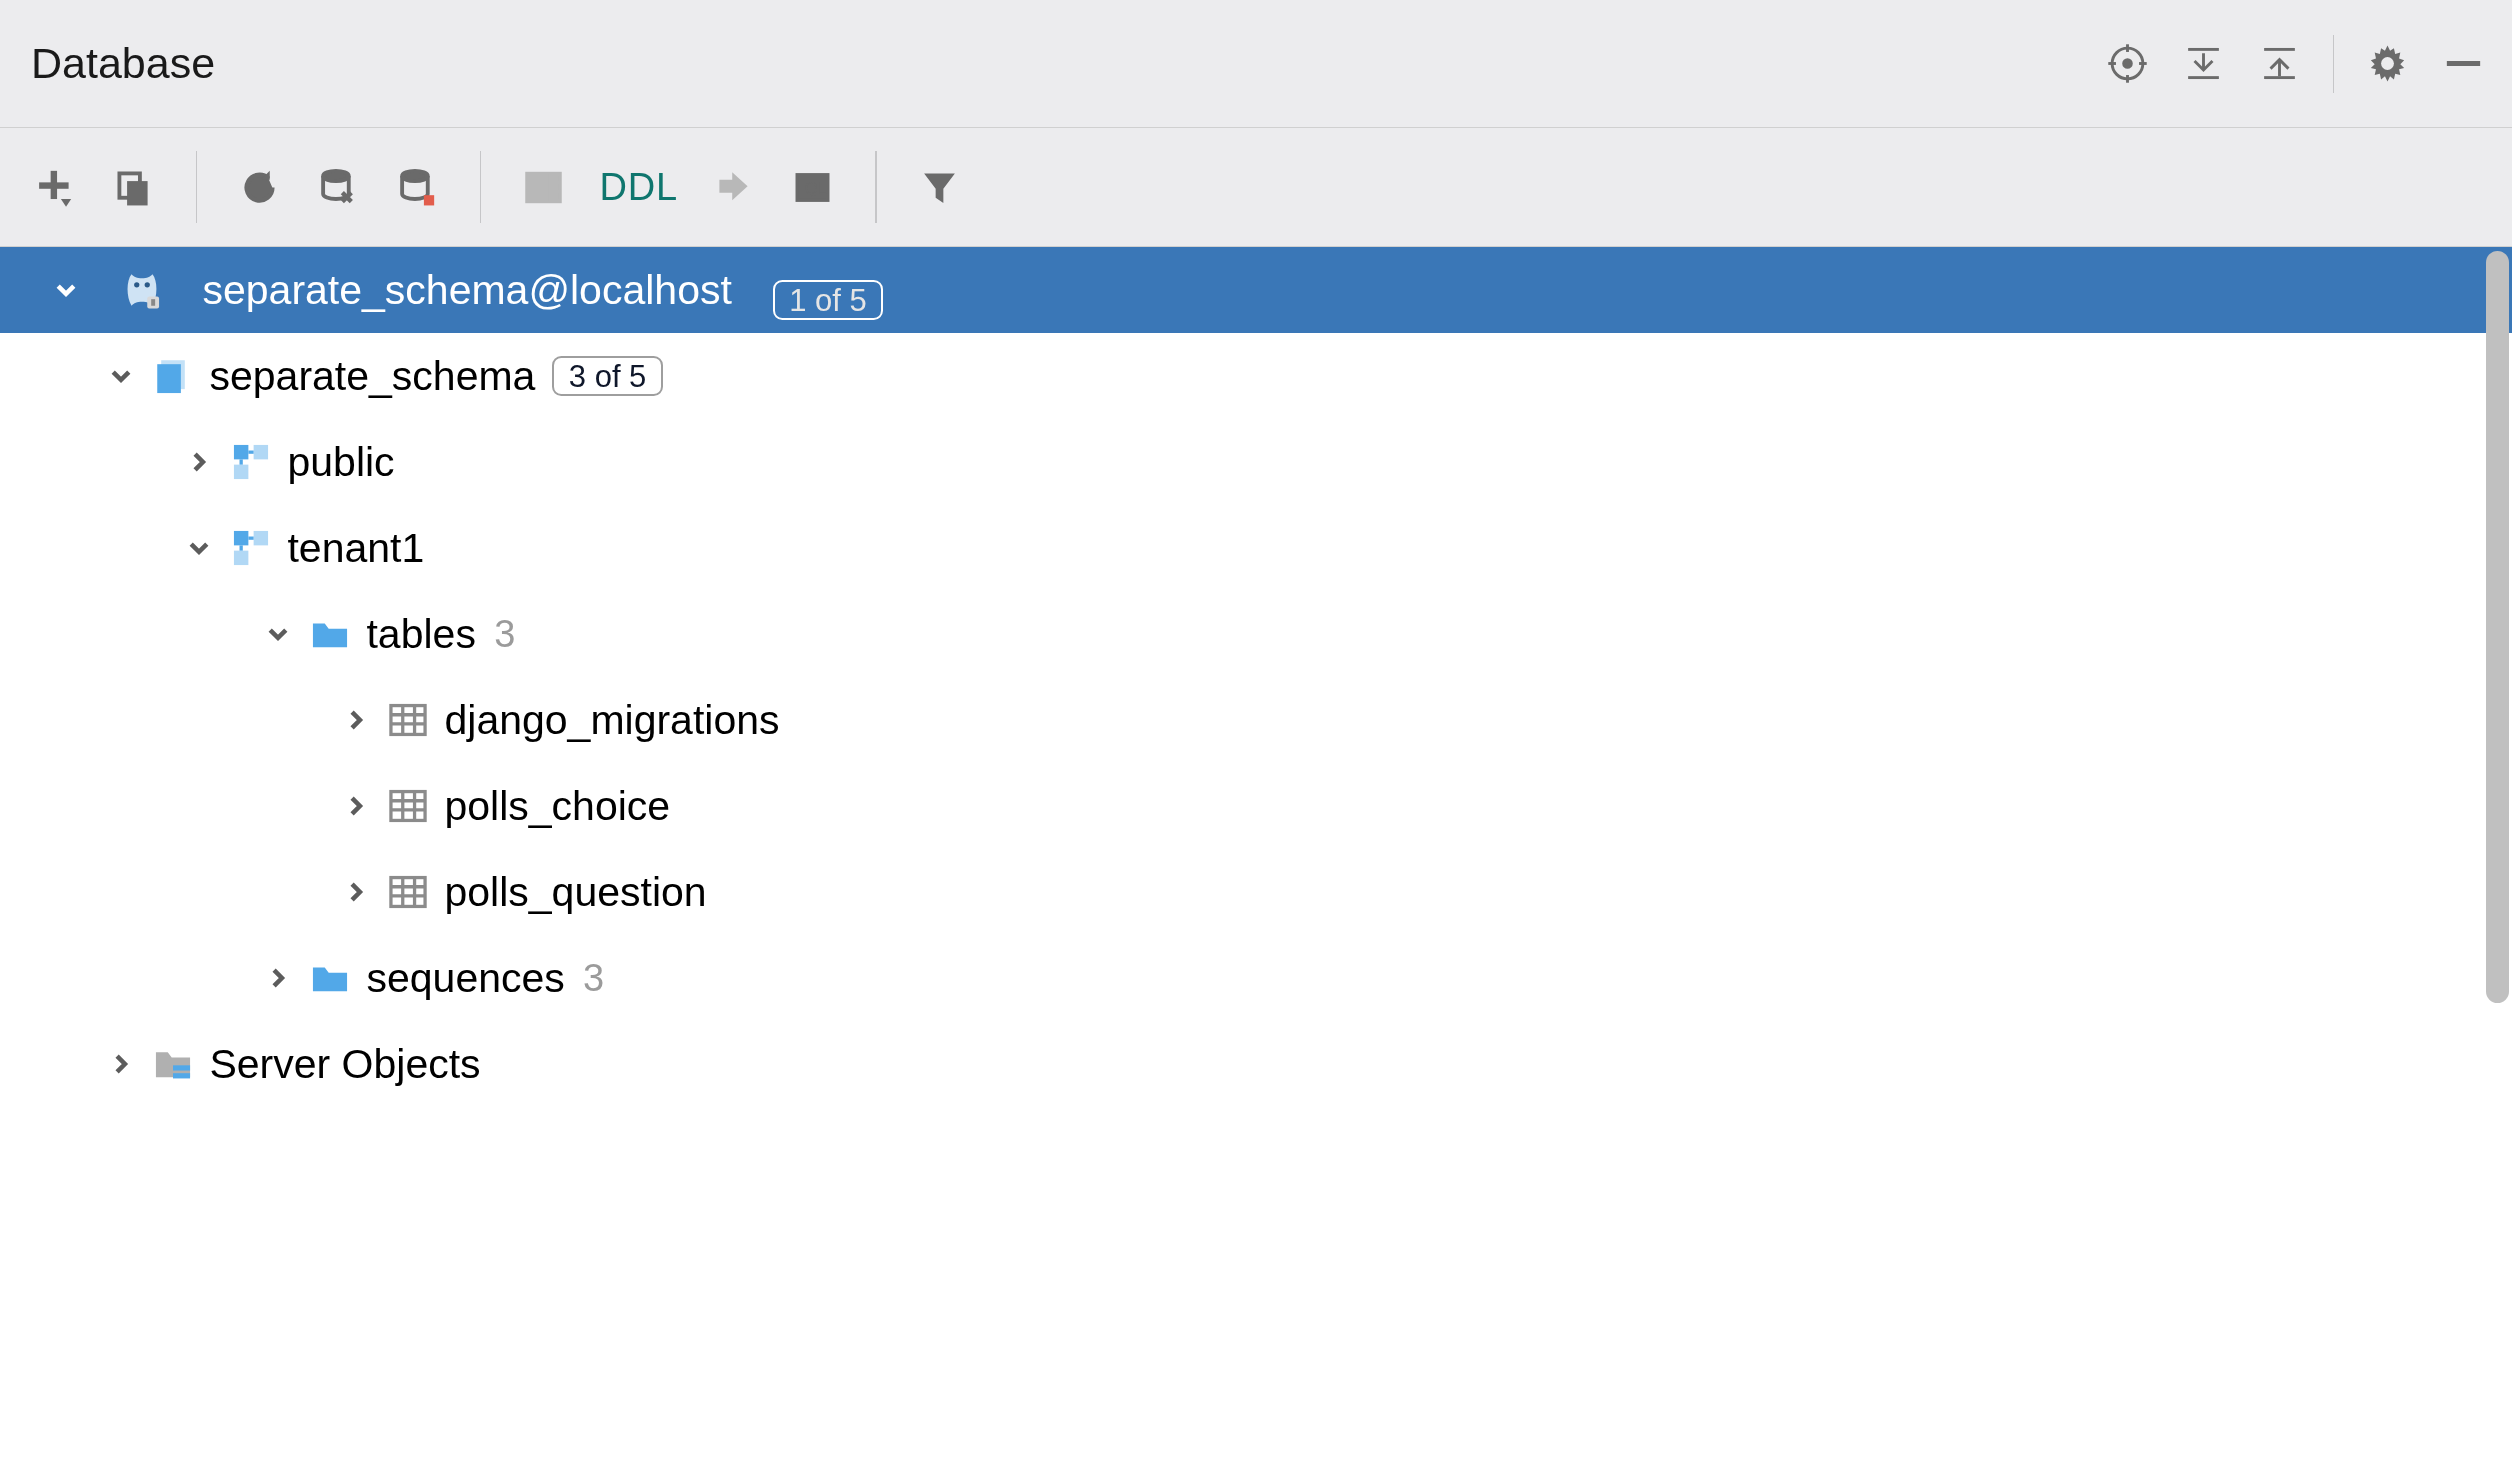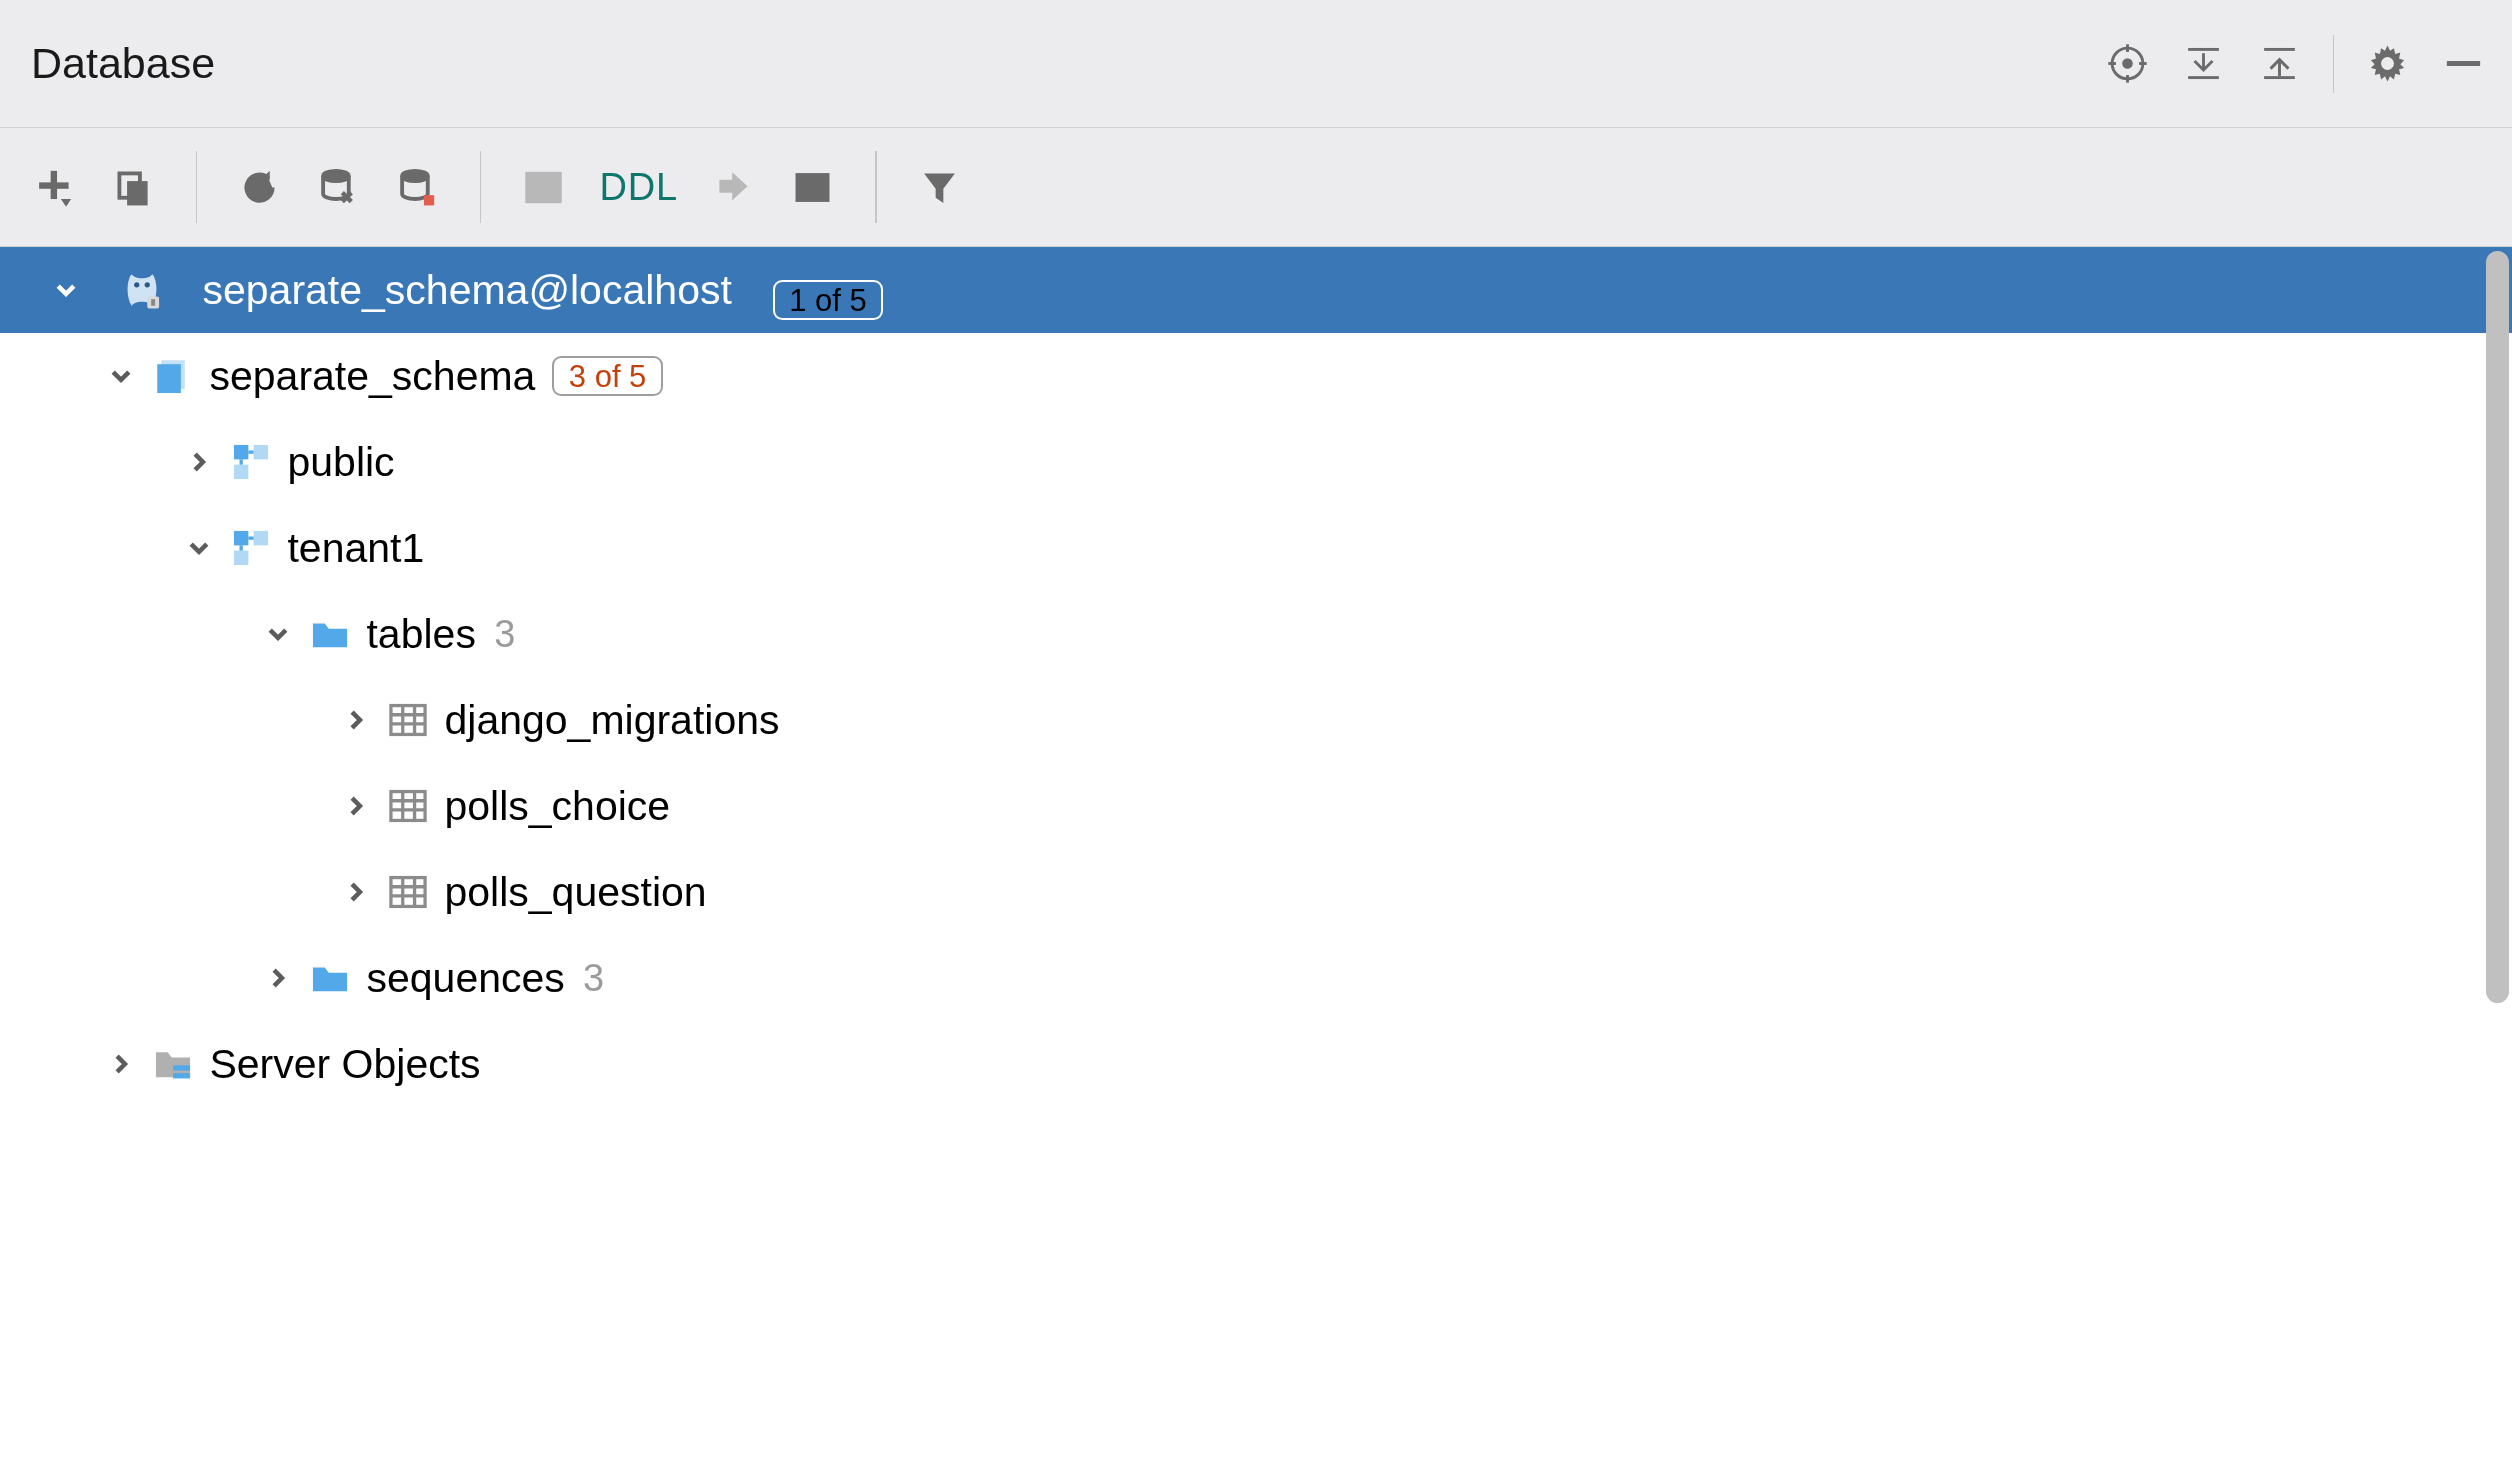--- a/index.html
+++ b/index.html
@@ -102,21 +102,21 @@
     color: #000;
   }
   .row.selected {
     background: #3a77b7;
     color: #ffffff;
     gap: 24px;
   }
   .row.selected .badge {
     background: transparent;
     border-color: #ffffff;
-    color: #000000;
+    color: #e5e5e5;
     margin-top: 20px;
   }
   .indent { display:inline-block; }
   .chevron {
     width: 31px; height: 31px;
     display:flex; align-items:center; justify-content:center;
     color: #5c5c5c;
     margin-right: 7.9px;
   }
   .row.selected .chevron { color: #fff; }
@@ -133,21 +133,21 @@
     margin-left: 18.3px;
     color: #9b9b9b;
     font-size: 38px;
   }
   .badge {
     margin-left: 17px;
     padding: 2.6px 14.4px;
     border: 2px solid #9e9e9e;
     border-radius: 9.2px;
     font-size: 31px;
-    color: #c2410c;
+    color: #0f172a;
     line-height: 1;
   }
 
   
   .c-blue   { fill: #52a8e8; }
   .c-lgrey  { fill: #b0b0b0; }
   .c-red    { fill: #e25d4c; }
 </style>
 </head>
 <body>

